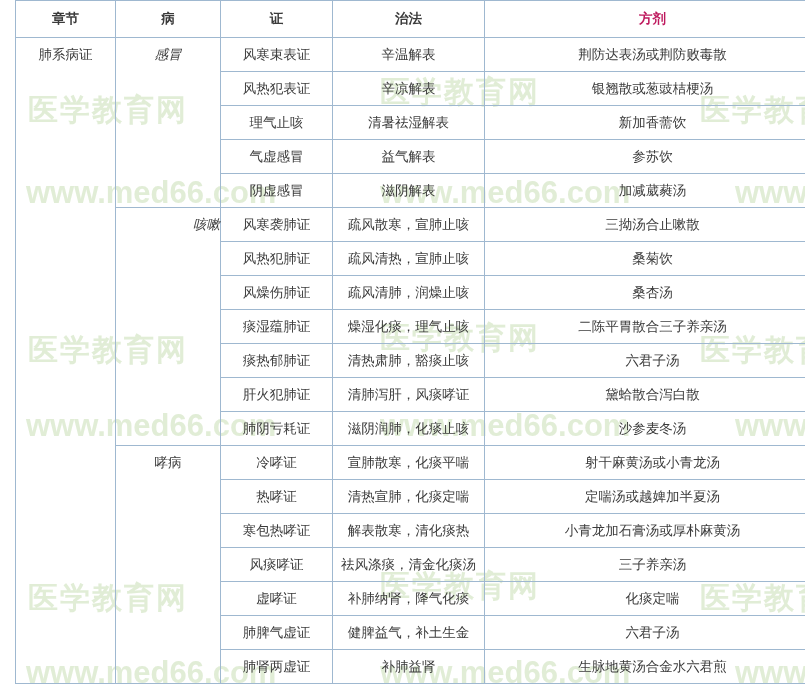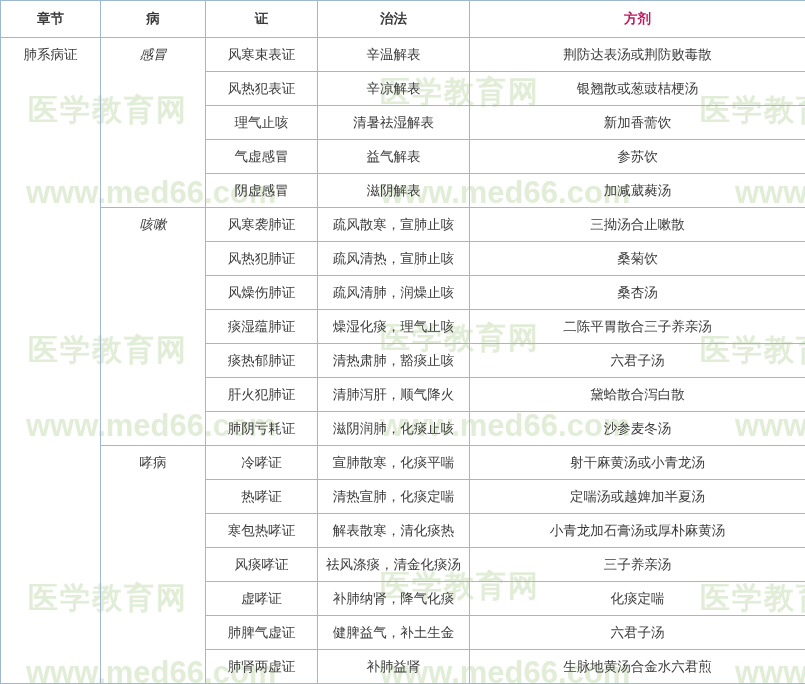--- a/index.html
+++ b/index.html
@@ -42,20 +42,21 @@
     color: #dcead0;
     letter-spacing: 0px;
   }
 
   
   #table-wrap {
     position: absolute;
     left: 0; top: 0;
     width: 653px;
     z-index: 10;
+    padding-left: 15px;
   }
   table.tcm {
     border-collapse: collapse;
     width: 805px;
     table-layout: fixed;
     background: transparent;
   }
   table.tcm td, table.tcm th {
     border: 1px solid #9fb8d0;
     font-size: 13.5px;
@@ -161,21 +162,21 @@
           <td>气虚感冒</td>
           <td>益气解表</td>
           <td>参苏饮</td>
         </tr>
         <tr>
           <td>阴虚感冒</td>
           <td>滋阴解表</td>
           <td>加减葳蕤汤</td>
         </tr>
         <tr>
-          <td class="disease disease-link" rowspan="7" style="vertical-align: top; padding-top: 8px;">咳嗽</td>
+          <td class="disease disease-link" rowspan="7" style="vertical-align: top; padding-top: 8px; text-align: right;">咳嗽</td>
           <td>风寒袭肺证</td>
           <td>疏风散寒，宣肺止咳</td>
           <td>三拗汤合止嗽散</td>
         </tr>
         <tr>
           <td>风热犯肺证</td>
           <td>疏风清热，宣肺止咳</td>
           <td>桑菊饮</td>
         </tr>
         <tr>
@@ -188,21 +189,21 @@
           <td>燥湿化痰，理气止咳</td>
           <td>二陈平胃散合三子养亲汤</td>
         </tr>
         <tr>
           <td>痰热郁肺证</td>
           <td>清热肃肺，豁痰止咳</td>
           <td>六君子汤</td>
         </tr>
         <tr>
           <td>肝火犯肺证</td>
-          <td>清肺泻肝，顺气降火</td>
+          <td>清肺泻肝，风痰哮证</td>
           <td>黛蛤散合泻白散</td>
         </tr>
         <tr>
           <td>肺阴亏耗证</td>
           <td>滋阴润肺，化痰止咳</td>
           <td>沙参麦冬汤</td>
         </tr>
         <tr>
           <td class="disease" rowspan="7" style="vertical-align: top; padding-top: 8px;">哮病</td>
           <td>冷哮证</td>

